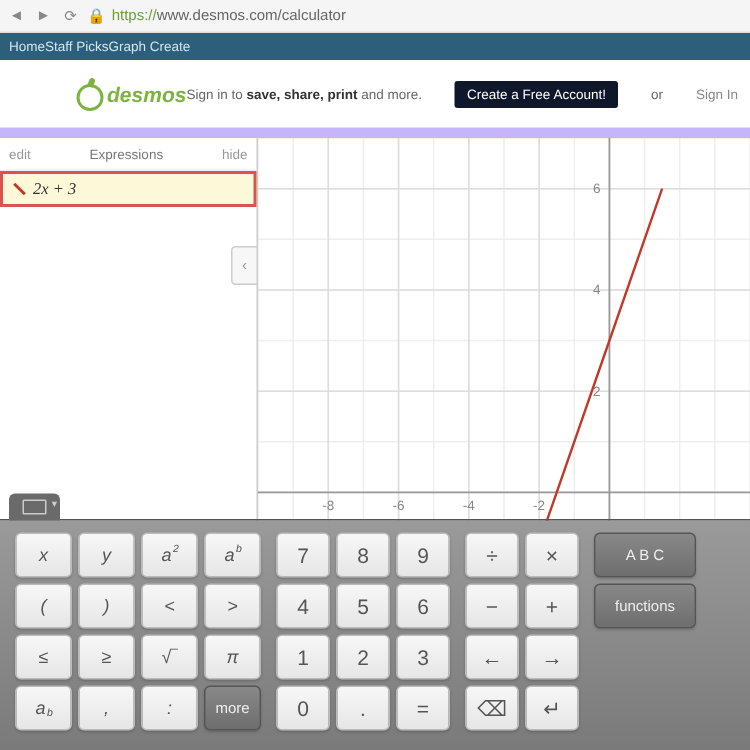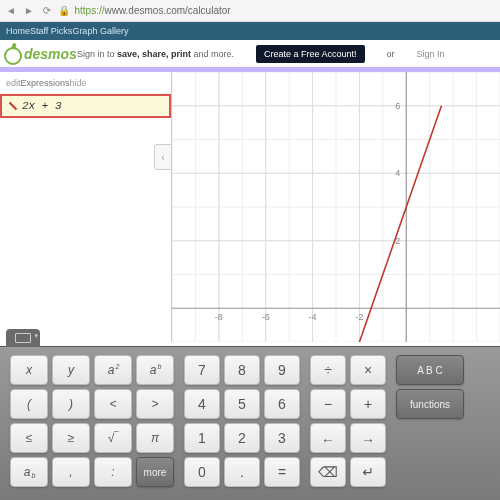--- a/index.html
+++ b/index.html
@@ -4,38 +4,38 @@
 <style>
 *{margin:0;padding:0;box-sizing:border-box;font-family:Arial,sans-serif}
 body{width:500px;height:500px;overflow:hidden;background:#fff;position:relative}
 .url-bar{height:22px;background:#f5f5f5;border-bottom:1px solid #ddd;display:flex;align-items:center;padding:0 4px;font-size:10px;gap:4px}
 .url-bar .nav-btn{width:14px;height:14px;display:inline-flex;align-items:center;justify-content:center;color:#888;cursor:pointer}
 .url-bar .lock{color:#6b9e3f}
 .url-bar .url{color:#666}
 .url-bar .url .green{color:#6b9e3f}
 .nav-strip{height:18px;background:#2d5f7a;color:#d0e5f0;font-size:9px;display:flex;align-items:center;padding:0 6px;gap:0}
 .nav-strip span{cursor:pointer}
-.header{height:32px;display:flex;align-items:center;justify-content:flex-start;padding:0 8px 0 4px;background:#fff;border-bottom:5px solid #c4b5fd}
+.header{height:52px;display:flex;align-items:center;justify-content:flex-end;padding:0 8px 0 4px;background:#fff;border-bottom:7px solid #c4b5fd}
 .logo{display:flex;align-items:center;gap:2px}
 .logo-mark{width:18px;height:18px;position:relative}
 .logo-mark::before{content:"";position:absolute;width:14px;height:14px;border:2px solid #7cb342;border-radius:50%;top:2px;left:0}
 .logo-mark::after{content:"";position:absolute;width:4px;height:6px;background:#7cb342;border-radius:2px 2px 0 0;top:-2px;left:8px;transform:rotate(20deg)}
 .logo-text{font-size:14px;color:#7cb342;font-weight:bold;font-style:italic}
 .header-right{font-size:9px;color:#666;display:flex;align-items:center;gap:22px}
 .header-right b{color:#333}
 .create-btn{background:#0f172a;color:#fff;padding:4px 8px;border:none;border-radius:2px;font-size:9px;cursor:pointer}
 .signin{color:#888;cursor:pointer}
 .workspace{display:flex;height:270px;position:relative}
 .expr-panel{width:172px;background:#fff;border-right:1px solid #ccc;position:relative}
-.expr-head{height:22px;display:flex;align-items:center;justify-content:flex-start;padding:0 6px;font-size:9px;color:#999;border-bottom:1px solid #eee}
+.expr-head{height:22px;display:flex;align-items:center;justify-content:space-between;padding:0 6px;font-size:9px;color:#999;border-bottom:1px solid #eee}
 .expr-head .tab-btn{cursor:pointer}
 .expr-head .center{color:#777}
 .expr-row{border:2px solid #d9534f;background:#fdf9d8;padding:4px 6px;display:flex;align-items:center;gap:4px;min-height:24px}
 .expr-row .line-icon{width:10px;height:2px;background:#c0392b;transform:rotate(45deg)}
-.expr-row .expr-text{font-size:11px;font-style:italic;color:#333;font-family:Liberation Mono, monospace}
+.expr-row .expr-text{font-size:11px;font-style:italic;color:#333;font-family:Liberation Serif, serif}
 .collapse-btn{position:absolute;right:-1px;top:72px;width:18px;height:26px;background:#f7f7f7;border:1px solid #ccc;border-radius:3px 0 0 3px;display:flex;align-items:center;justify-content:center;color:#999;font-size:10px;cursor:pointer}
 .graph{flex:1;position:relative;background:#fff;overflow:hidden}
 .graph svg{position:absolute;top:0;left:0}
 .kb-wrap{position:absolute;left:0;right:0;bottom:0;height:154px;background:linear-gradient(#9a9a9a,#7a7a7a);border-top:1px solid #555}
 .kb-toggle{position:absolute;top:-18px;left:6px;width:34px;height:18px;background:#6a6a6a;border-radius:4px 4px 0 0;display:flex;align-items:center;justify-content:center;cursor:pointer}
 .kb-toggle-icon{width:16px;height:10px;border:1px solid #ccc;border-radius:1px;position:relative}
 .kb-toggle-icon::after{content:"▾";position:absolute;right:-8px;top:-2px;font-size:7px;color:#ccc}
 .kb-grid{display:flex;gap:10px;padding:8px 10px;height:100%}
 .kb-group{display:grid;gap:4px}
 .g1{grid-template-columns:repeat(4,38px);grid-template-rows:repeat(4,30px)}
@@ -58,21 +58,21 @@
   <span class="nav-btn">⟳</span>
   <span class="lock">🔒</span>
   <span class="url">
     <span class="green">https://</span><span>www.desmos.com</span><span>/calculator</span>
   </span>
 </div>
 
 <div class="nav-strip">
   <span>Home</span>
   <span>Staff Picks</span>
-  <span>Graph Gallery</span>
+  <span>Graph Create</span>
 </div>
 
 <div class="header">
   <div class="logo">
     <span class="logo-mark"></span>
     <span class="logo-text">desmos</span>
   </div>
   <div class="header-right">
     <span>
       <span>Sign in to </span><b>save, share, print</b><span> and more.</span>

